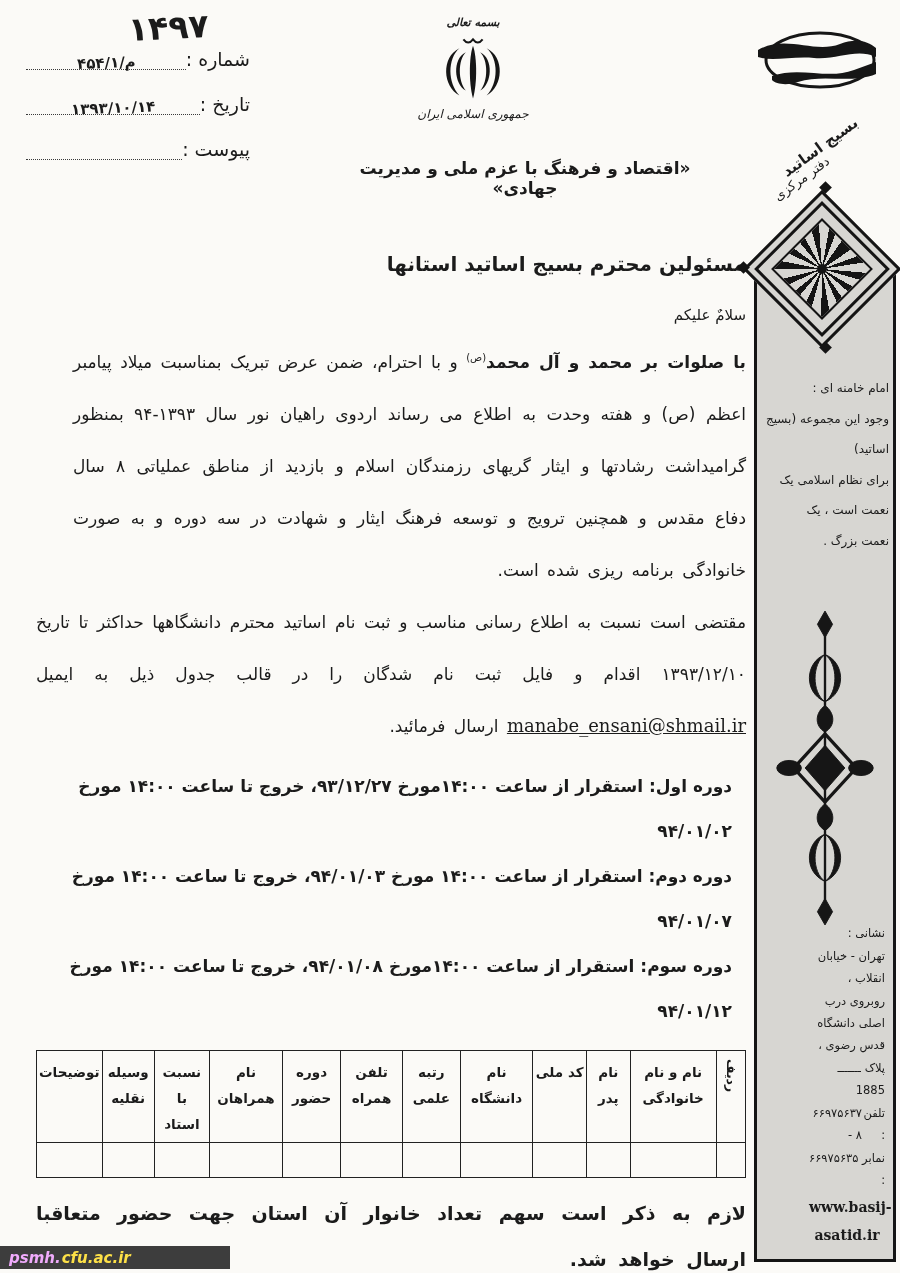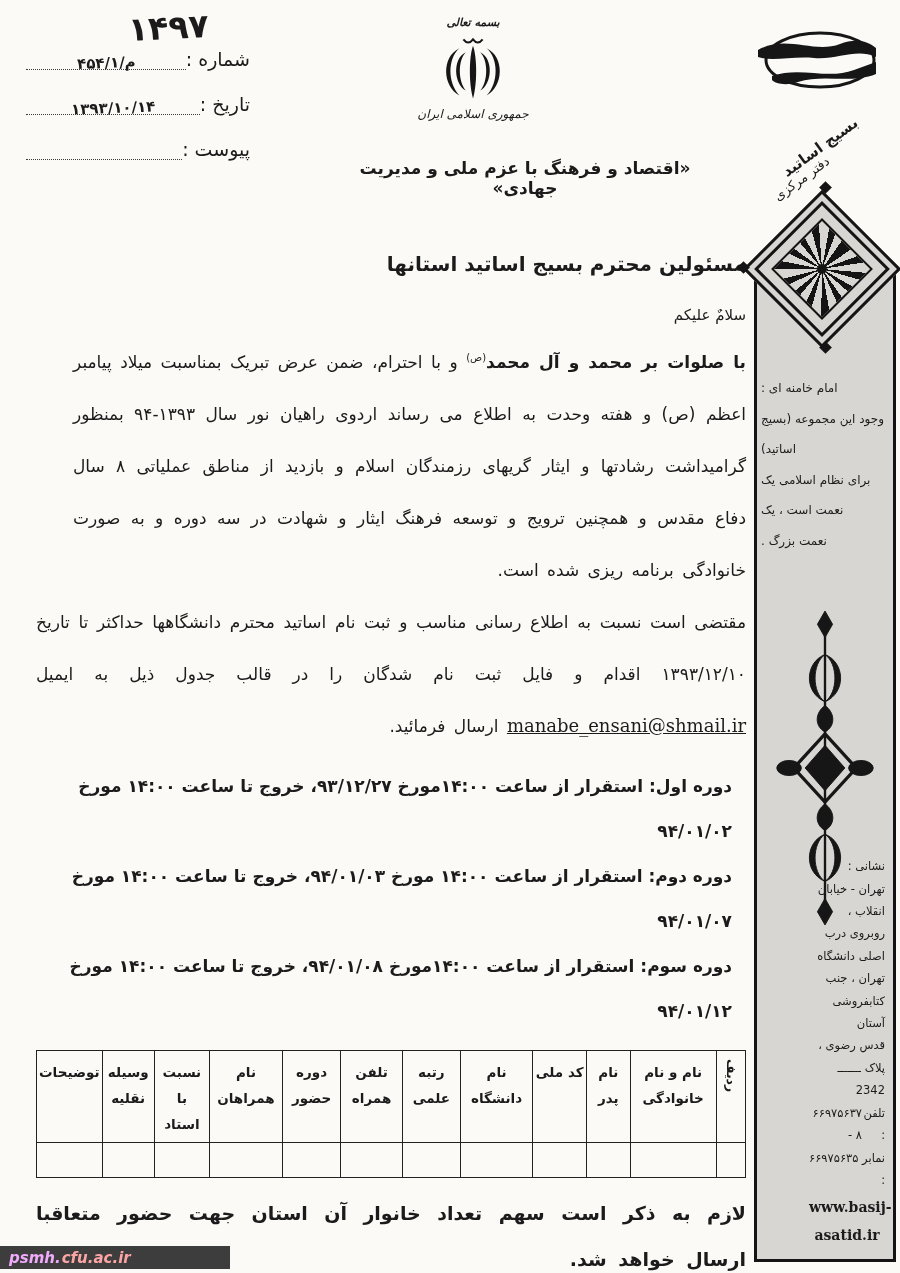--- a/index.html
+++ b/index.html
@@ -66,35 +66,35 @@
               box-shadow: inset 0 0 0 5px #d7d6d2, inset 0 0 0 8px #141414;
               display:flex; align-items:center; justify-content:center; }
   .medallion-inner{ width:68%; height:68%; border:2px solid #141414;
       background:
         radial-gradient(circle at 50% 50%, #141414 10%, transparent 11%),
         repeating-conic-gradient(#141414 0 11deg, #d7d6d2 11deg 25deg); }
   .fin{ position:absolute; width:9px; height:9px; background:#141414; transform:rotate(45deg); }
   .fin-n{ top:-88px; left:64px; } .fin-s{ top:72px; left:64px; }
   .fin-w{ top:-8px; left:-18px; }
 
-  .quote{ margin-top:102px; text-align:left; font-size:12px; line-height:2.55; padding:0 4px;}
+  .quote{ margin-top:102px; text-align:right; font-size:12px; line-height:2.55; padding:0 4px;}
   .arabesque{ display:block; margin:46px auto 0; }
 
   .address{ position:absolute; bottom:10px; right:8px; left:24px; font-size:11.5px;
             line-height:1.95; text-align:right;margin-left:28px; }
   .addr-row{ display:flex; justify-content:space-between; }
   .num-ltr{ direction:ltr; unicode-bidi:isolate; }
   .website{ text-align:center; font-family:"DejaVu Serif", serif; font-weight:bold;
             font-size:14px; margin-top:3px; direction:ltr; }
 
   
   .badge{ position:absolute; left:0; bottom:4px; width:230px; height:23px;
           background:#3d3d3d; display:flex; align-items:center; padding:0 9px;
           font-style:italic; font-weight:bold; font-size:15px; direction:ltr; gap:1px;}
-  .wm-left{ color:#f0abfc; } .wm-right{ color:#fca5a5;font-style:italic; }
+  .wm-left{ color:#f0abfc; } .wm-right{ color:#fde047;font-style:italic; }
 </style>
 </head>
 <body>
 
 <div class="page">
 
   <div class="hw-num">۱۴۹۷</div>
 
   <div class="meta">
     <div class="meta-row">
@@ -238,22 +238,21 @@
         <path d="M55 240 C34 248 32 280 55 290 C41 280 41 250 55 240 Z"></path>
         <path d="M55 240 C76 248 78 280 55 290 C69 280 69 250 55 240 Z"></path>
         <path d="M55 308 L63 322 L55 336 L47 322 Z"></path>
       </g>
     </svg>
 
     <div class="address">
       <div>نشانی :</div>
       <div>تهران - خیابان انقلاب ،</div>
       <div>روبروی درب اصلی دانشگاه</div>
-      <div>تهران ، جنب کتابفروشی آستان</div>
-      <div>قدس رضوی ، پلاک ـــــــ 2342</div>
+      <div>قدس رضوی ، پلاک ـــــــ 1885</div>
       <div class="addr-row">
         <span>تلفن :</span>
         <bdi class="num-ltr">۶۶۹۷۵۶۳۷ - ۸</bdi>
       </div>
       <div class="addr-row">
         <span>نمابر :</span>
         <bdi class="num-ltr">۶۶۹۷۵۶۳۵</bdi>
       </div>
       <div class="website">www.basij-asatid.ir</div>
     </div>

